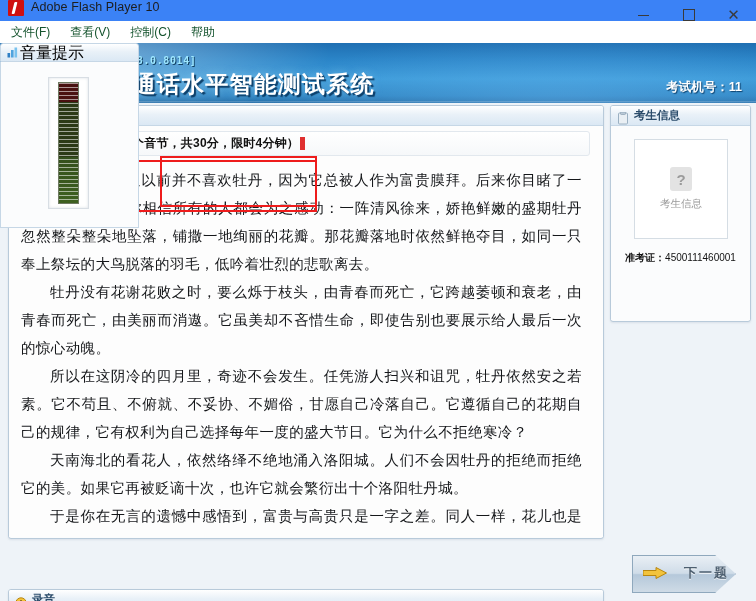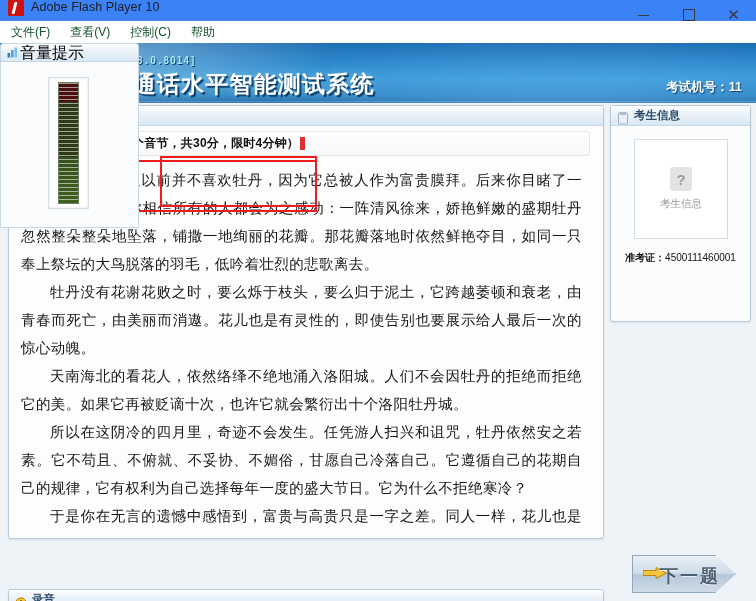--- a/index.html
+++ b/index.html
@@ -190,22 +190,22 @@
     position:absolute;left:0;top:0;width:100%;height:100%;
     background:linear-gradient(180deg,#e9eff5 0%,#cfdce8 48%,#b5c8da 52%,#cfdbe6 100%);
     border:1px solid #8fa8bd;
     clip-path:polygon(0 0,80% 0,100% 50%,80% 100%,0 100%);
     box-shadow:0 1px 2px rgba(110,130,150,.35);
   }
   .next-arrow{
     position:absolute;left:11px;top:12px;width:24px;height:12px;
   }
   .next-label{
-    position:absolute;left:28px;top:9px;
-    font-size:18px;font-weight:bold;color:#4d5f70;letter-spacing:2px;
+    position:absolute;left:52px;top:9px;
+    font-size:13px;font-weight:bold;color:#4d5f70;letter-spacing:2px;
     text-shadow:0 1px 0 rgba(255,255,255,.75);
   }
 </style>
 </head>
 <body>
 
 <div class="app">
 
   <div class="titlebar">
     <div class="tb-icon"></div>
@@ -256,23 +256,23 @@
         </svg>
         <span class="ph-title">考试</span>
       </div>
       <div class="exam-body panel-body">
         <div class="exam-subtitle-box">
           <span class="exam-subtitle">三、朗读短文（400个音节，共30分，限时4分钟）</span>
             <span class="caret"></span>
         </div>
         <div class="passage">
           <p>其实你在很久以前并不喜欢牡丹，因为它总被人作为富贵膜拜。后来你目睹了一次牡丹的落花，你相信所有的人都会为之感动：一阵清风徐来，娇艳鲜嫩的盛期牡丹忽然整朵整朵地坠落，铺撒一地绚丽的花瓣。那花瓣落地时依然鲜艳夺目，如同一只奉上祭坛的大鸟脱落的羽毛，低吟着壮烈的悲歌离去。</p>
-          <p>牡丹没有花谢花败之时，要么烁于枝头，要么归于泥土，它跨越萎顿和衰老，由青春而死亡，由美丽而消遨。花儿也是有灵性的，即使告别也要展示给人最后一次的惊心动魄。</p>
+          <p>牡丹没有花谢花败之时，要么烁于枝头，由青春而死亡，它跨越萎顿和衰老，由青春而死亡，由美丽而消遨。它虽美却不吝惜生命，即使告别也要展示给人最后一次的惊心动魄。</p>
+          <p>所以在这阴冷的四月里，奇迹不会发生。任凭游人扫兴和诅咒，牡丹依然安之若素。它不苟且、不俯就、不妥协、不媚俗，甘愿自己冷落自己。它遵循自己的花期自己的规律，它有权利为自己选择每年一度的盛大节日。它为什么不拒绝寒冷？</p>
           <p>天南海北的看花人，依然络绎不绝地涌入洛阳城。人们不会因牡丹的拒绝而拒绝它的美。如果它再被贬谪十次，也许它就会繁衍出十个洛阳牡丹城。</p>
-          <p>所以在这阴冷的四月里，奇迹不会发生。任凭游人扫兴和诅咒，牡丹依然安之若素。它不苟且、不俯就、不妥协、不媚俗，甘愿自己冷落自己。它遵循自己的花期自己的规律，它有权利为自己选择每年一度的盛大节日。它为什么不拒绝寒冷？</p>
           <p>于是你在无言的遗憾中感悟到，富贵与高贵只是一字之差。同人一样，花儿也是有灵性的，更有品位之高低。品位这东西为气为魂为……</p>
         </div>
       </div>
     </div>
 
     <div class="annot annot-outer" style="border-color: rgb(238, 28, 28);"></div>
     <div class="annot annot-inner" style="border-color: rgb(238, 28, 28);"></div>
 
     <div class="panel cand-panel">
       <div class="panel-head">

